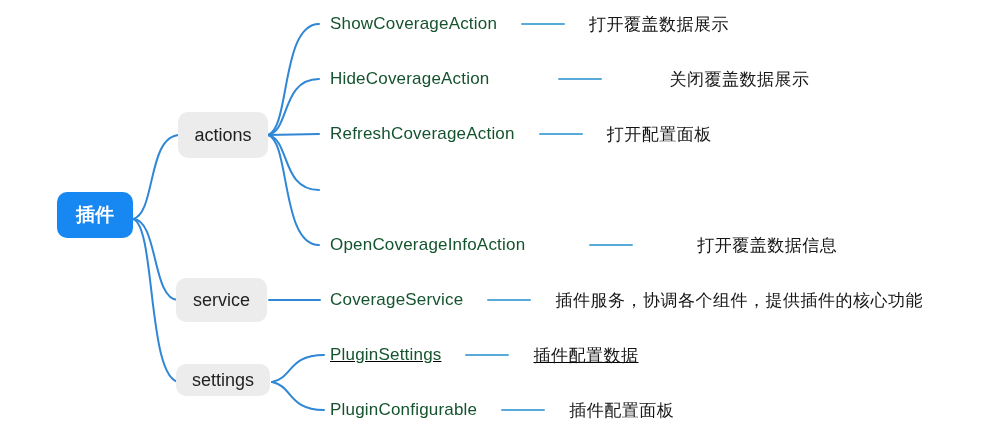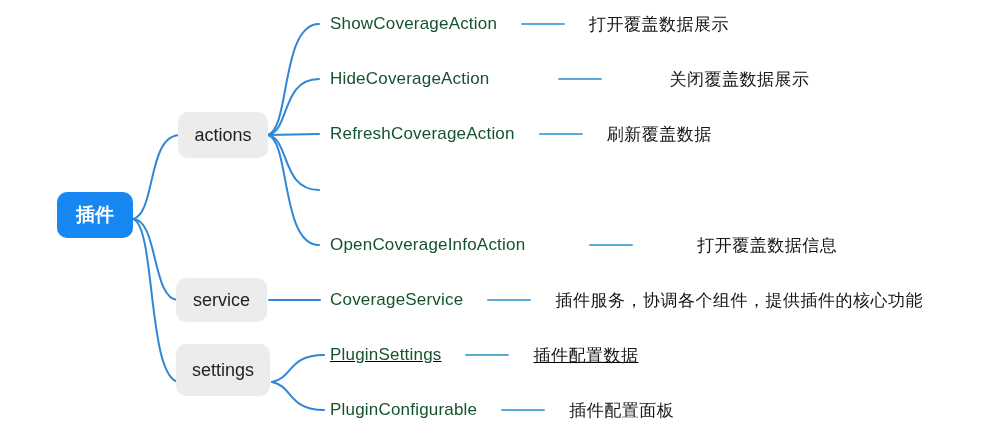--- a/index.html
+++ b/index.html
@@ -25,21 +25,21 @@
     left:57px;top:192px;width:76px;height:46px;
     background:var(--root-bg,#1787f2);
     color:#ffffff;font-size:19px;font-weight:bold;
   }
   .node.branch{
     background:var(--branch-bg,#ececec);
     color:#1f1f1f;font-size:18px;
   }
   .node.branch.actions{left:178px;top:112px;width:90px;height:46px;}
   .node.branch.service{left:176px;top:278px;width:91px;height:44px;}
-  .node.branch.settings{left:176px;top:344px;width:94px;height:52px;}
+  .node.branch.settings{left:176px;top:364px;width:94px;height:32px;}
 
   .leaf-row{
     position:absolute;left:330px;height:26px;
     display:flex;align-items:center;
     white-space:nowrap;
   }
   .leaf-row .name{font-size:17px;color:#14532d;letter-spacing:.2px;}
   .leaf-row .connector{
     width:44px;height:2px;border-radius:1px;
     background:var(--connector,#58aad8);
@@ -96,21 +96,21 @@
     <span class="desc">打开覆盖数据展示</span>
   </div>
   <div class="leaf-row r2">
     <span class="name">HideCoverageAction</span>
     <span class="connector"></span>
     <span class="desc">关闭覆盖数据展示</span>
   </div>
   <div class="leaf-row r3">
     <span class="name">RefreshCoverageAction</span>
     <span class="connector"></span>
-    <span class="desc">刷新覆盖数据</span>
+    <span class="desc">打开配置面板</span>
   </div>
   <div class="leaf-row r5">
     <span class="name">OpenCoverageInfoAction</span>
     <span class="connector"></span>
     <span class="desc">打开覆盖数据信息</span>
   </div>
 
   <div class="leaf-row r6">
     <span class="name">CoverageService</span>
     <span class="connector"></span>

